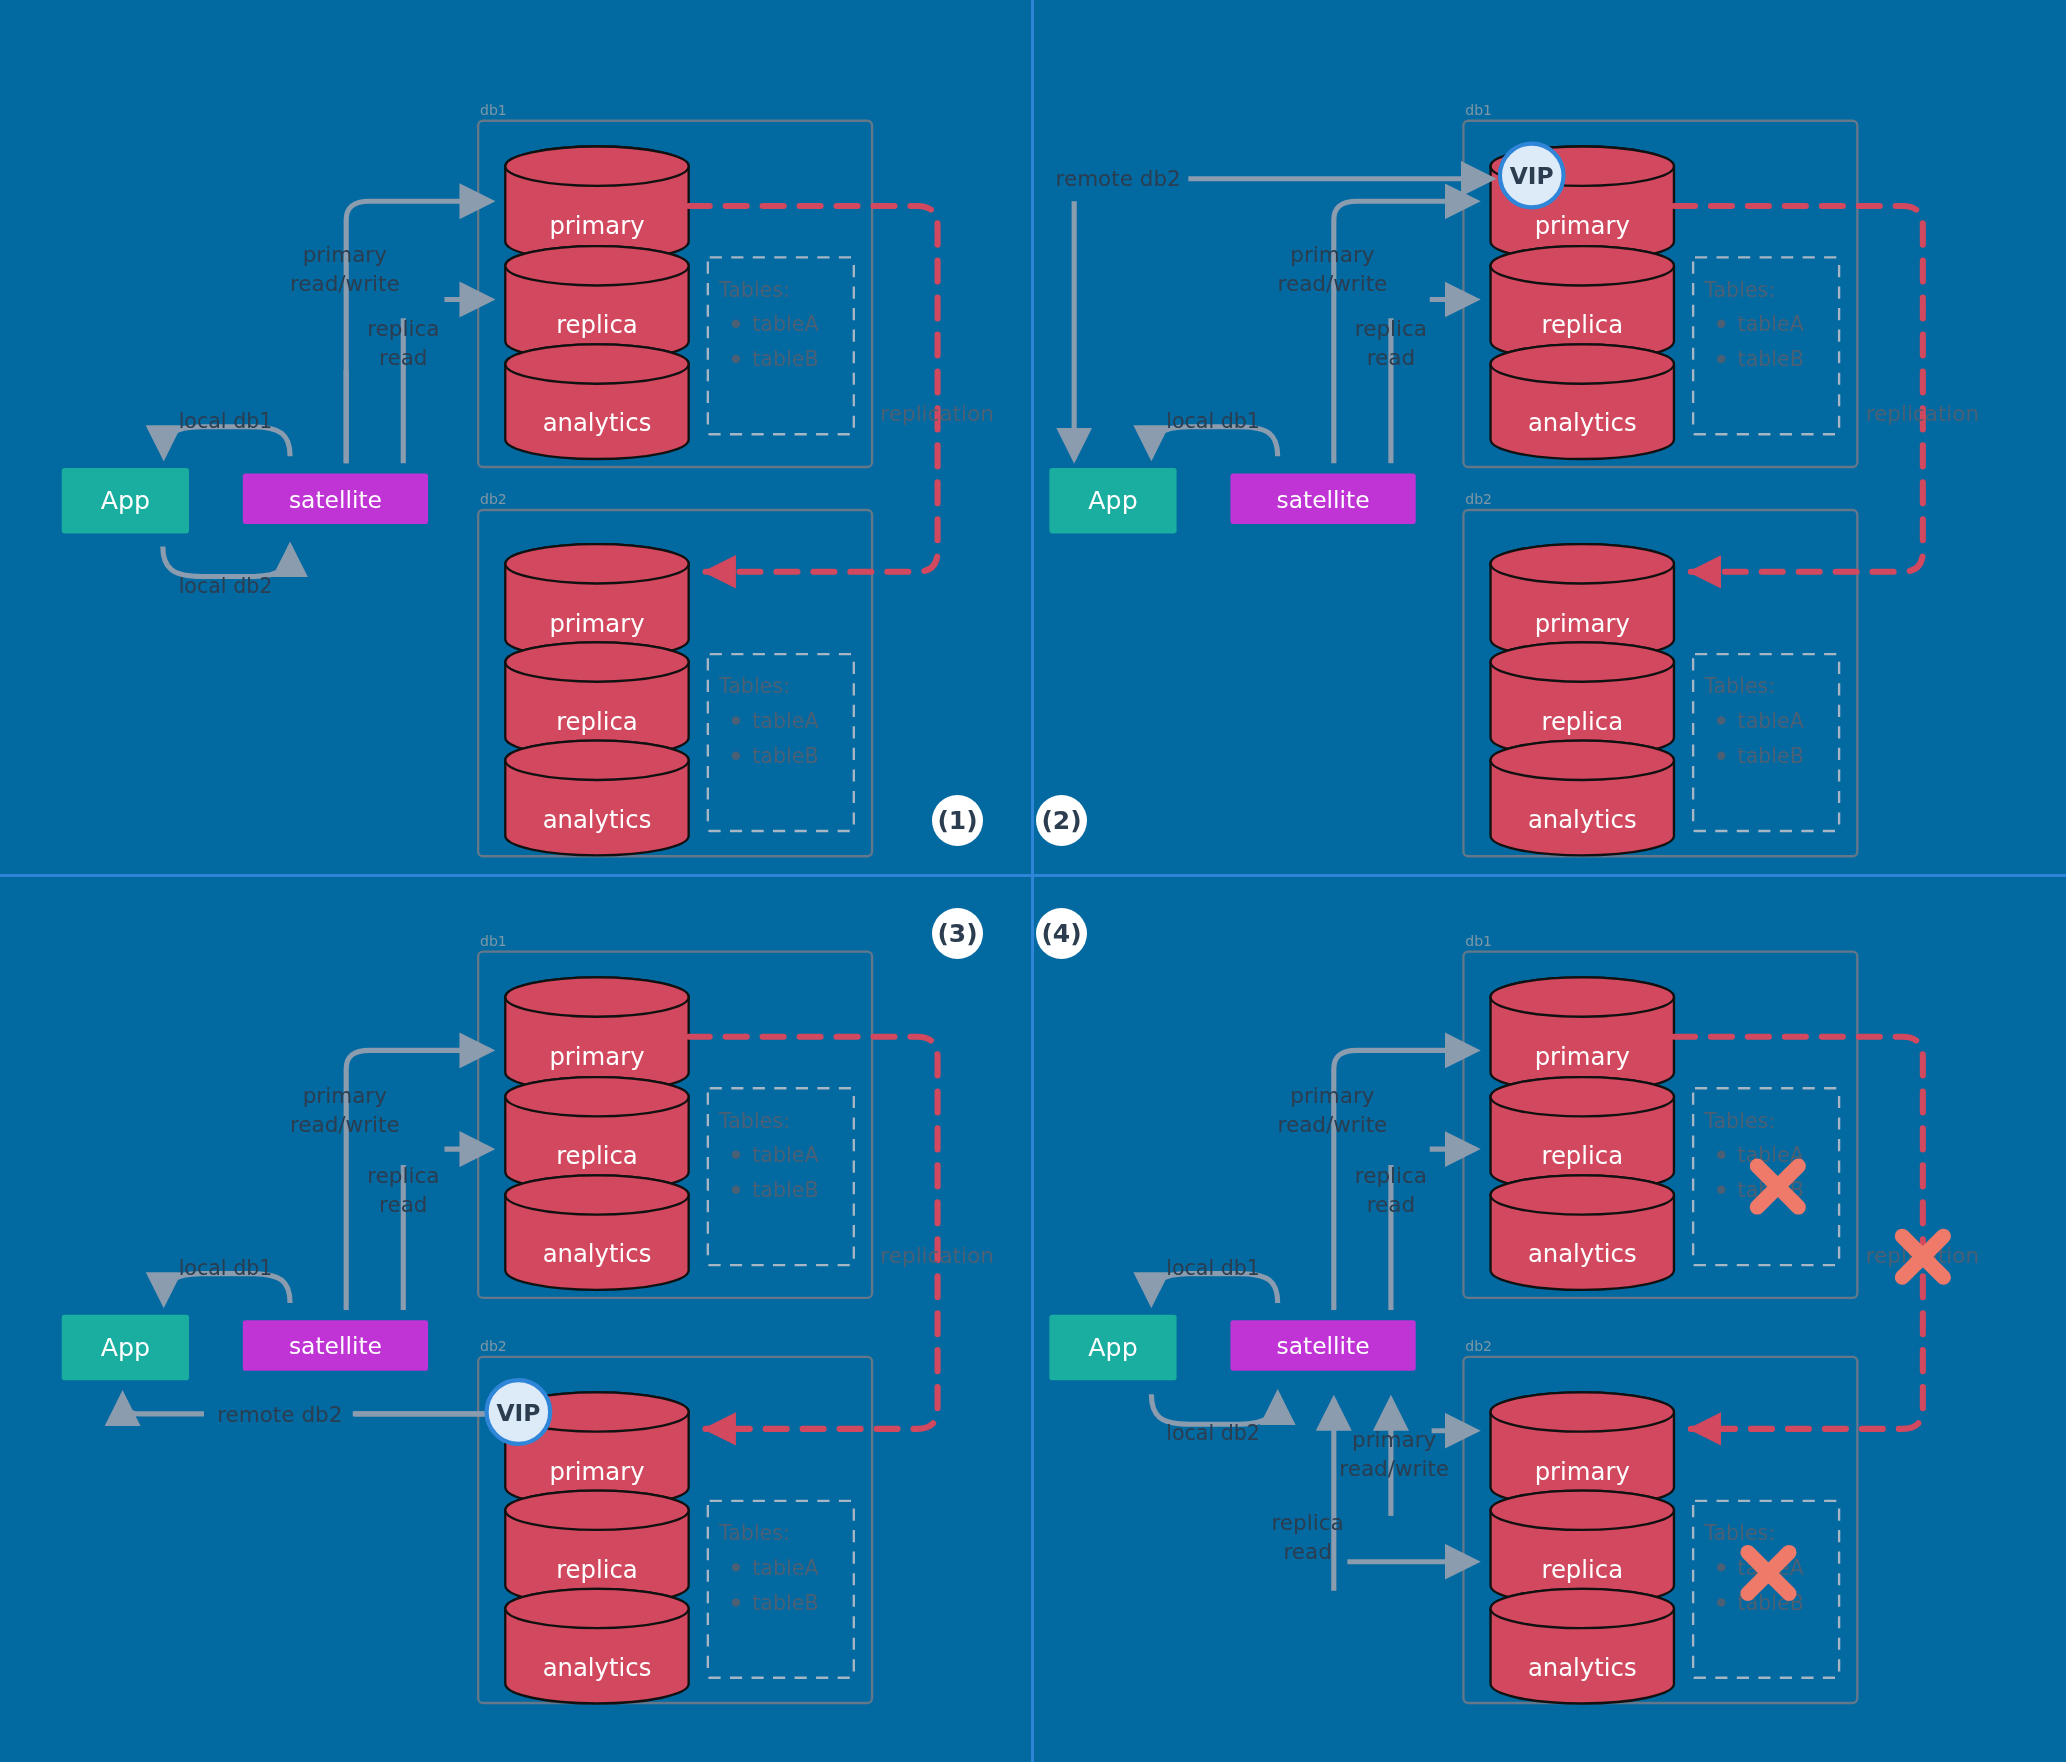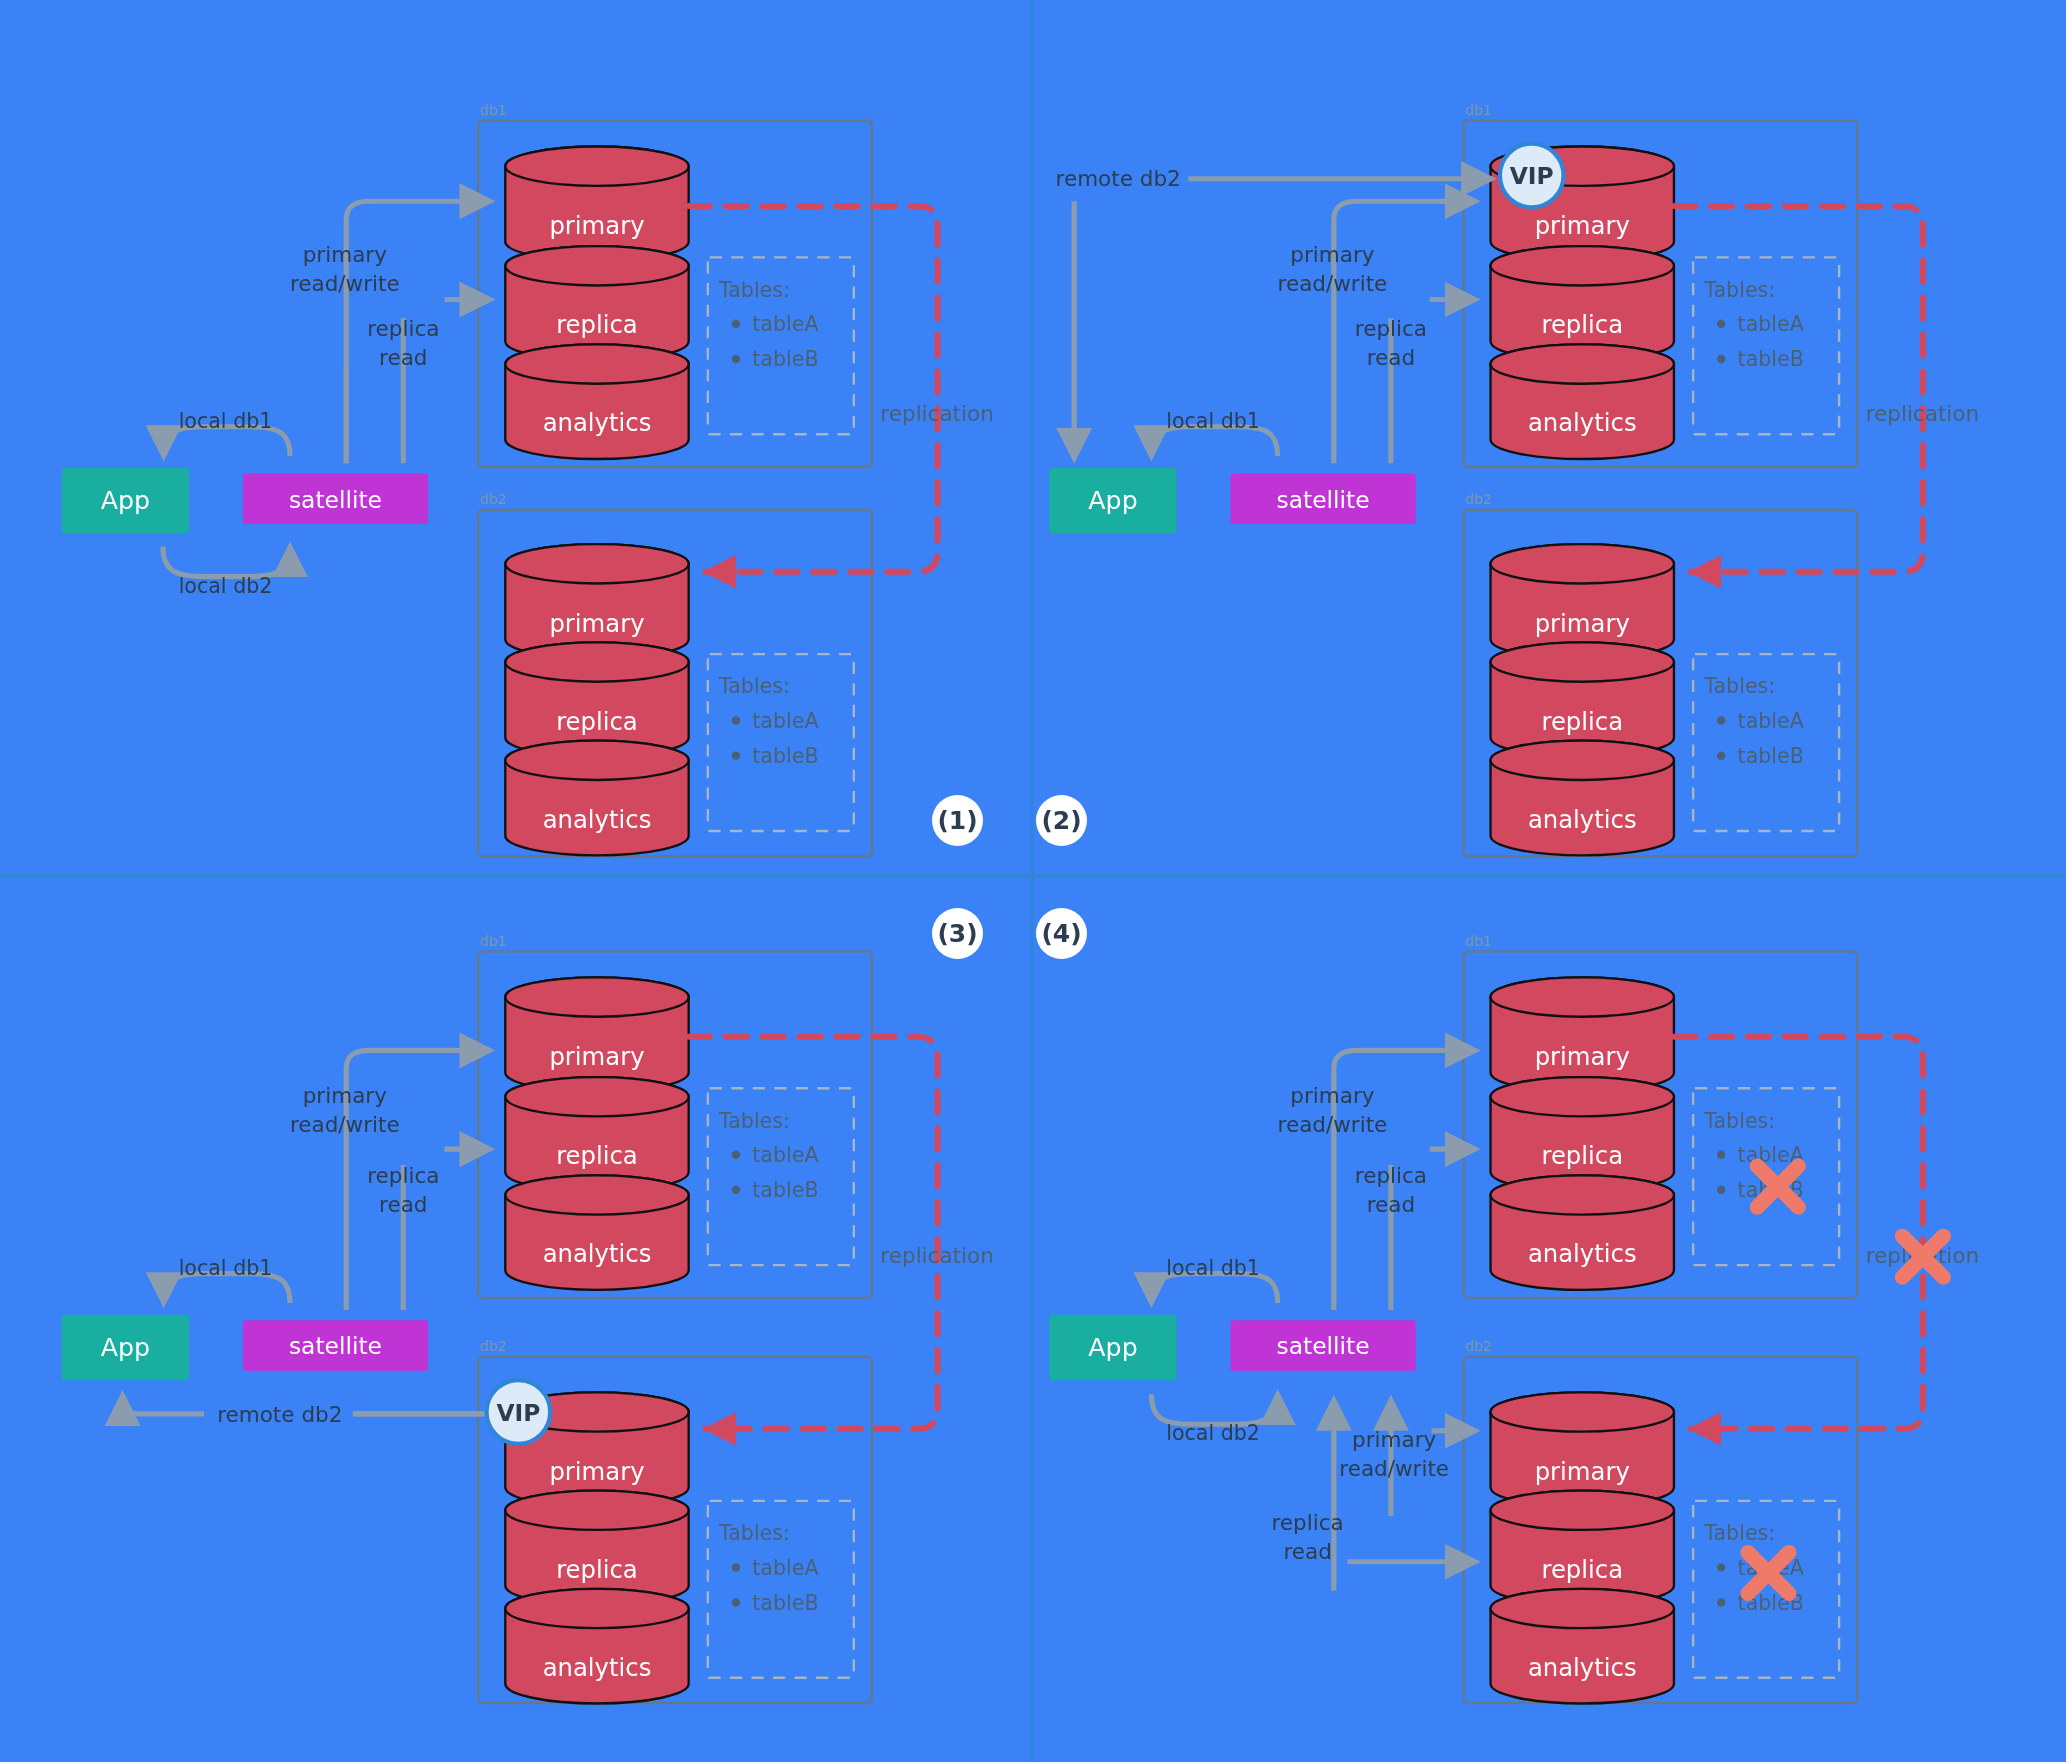--- a/index.html
+++ b/index.html
@@ -1,17 +1,17 @@
 <!DOCTYPE html>
 <html style="font-size:7.5px"><head>
 <meta charset="utf-8">
 <style>
   html,body{margin:0;padding:0;background:#000;}
   body{width:2066px;height:1763px;font-family:"DejaVu Sans",sans-serif;overflow:hidden;}
-  #stage{position:relative;width:2066px;height:1763px;background:#3b82f6;}
+  #stage{position:relative;width:2066px;height:1763px;background:#0369a1;}
   svg.layer{position:absolute;left:0;top:0;width:2066px;height:1763px;overflow:visible;}
   .qnum{position:absolute;width:51px;height:51px;border-radius:50%;background:#fff;color:#2b3d4f;
         font-weight:bold;font-size:25px;display:flex;align-items:center;justify-content:center;
         font-family:"DejaVu Sans",sans-serif;}
   .divider{position:absolute;background:#2f86d8;}
 </style>
 </head>
 <body>
 
 <div id="stage">

